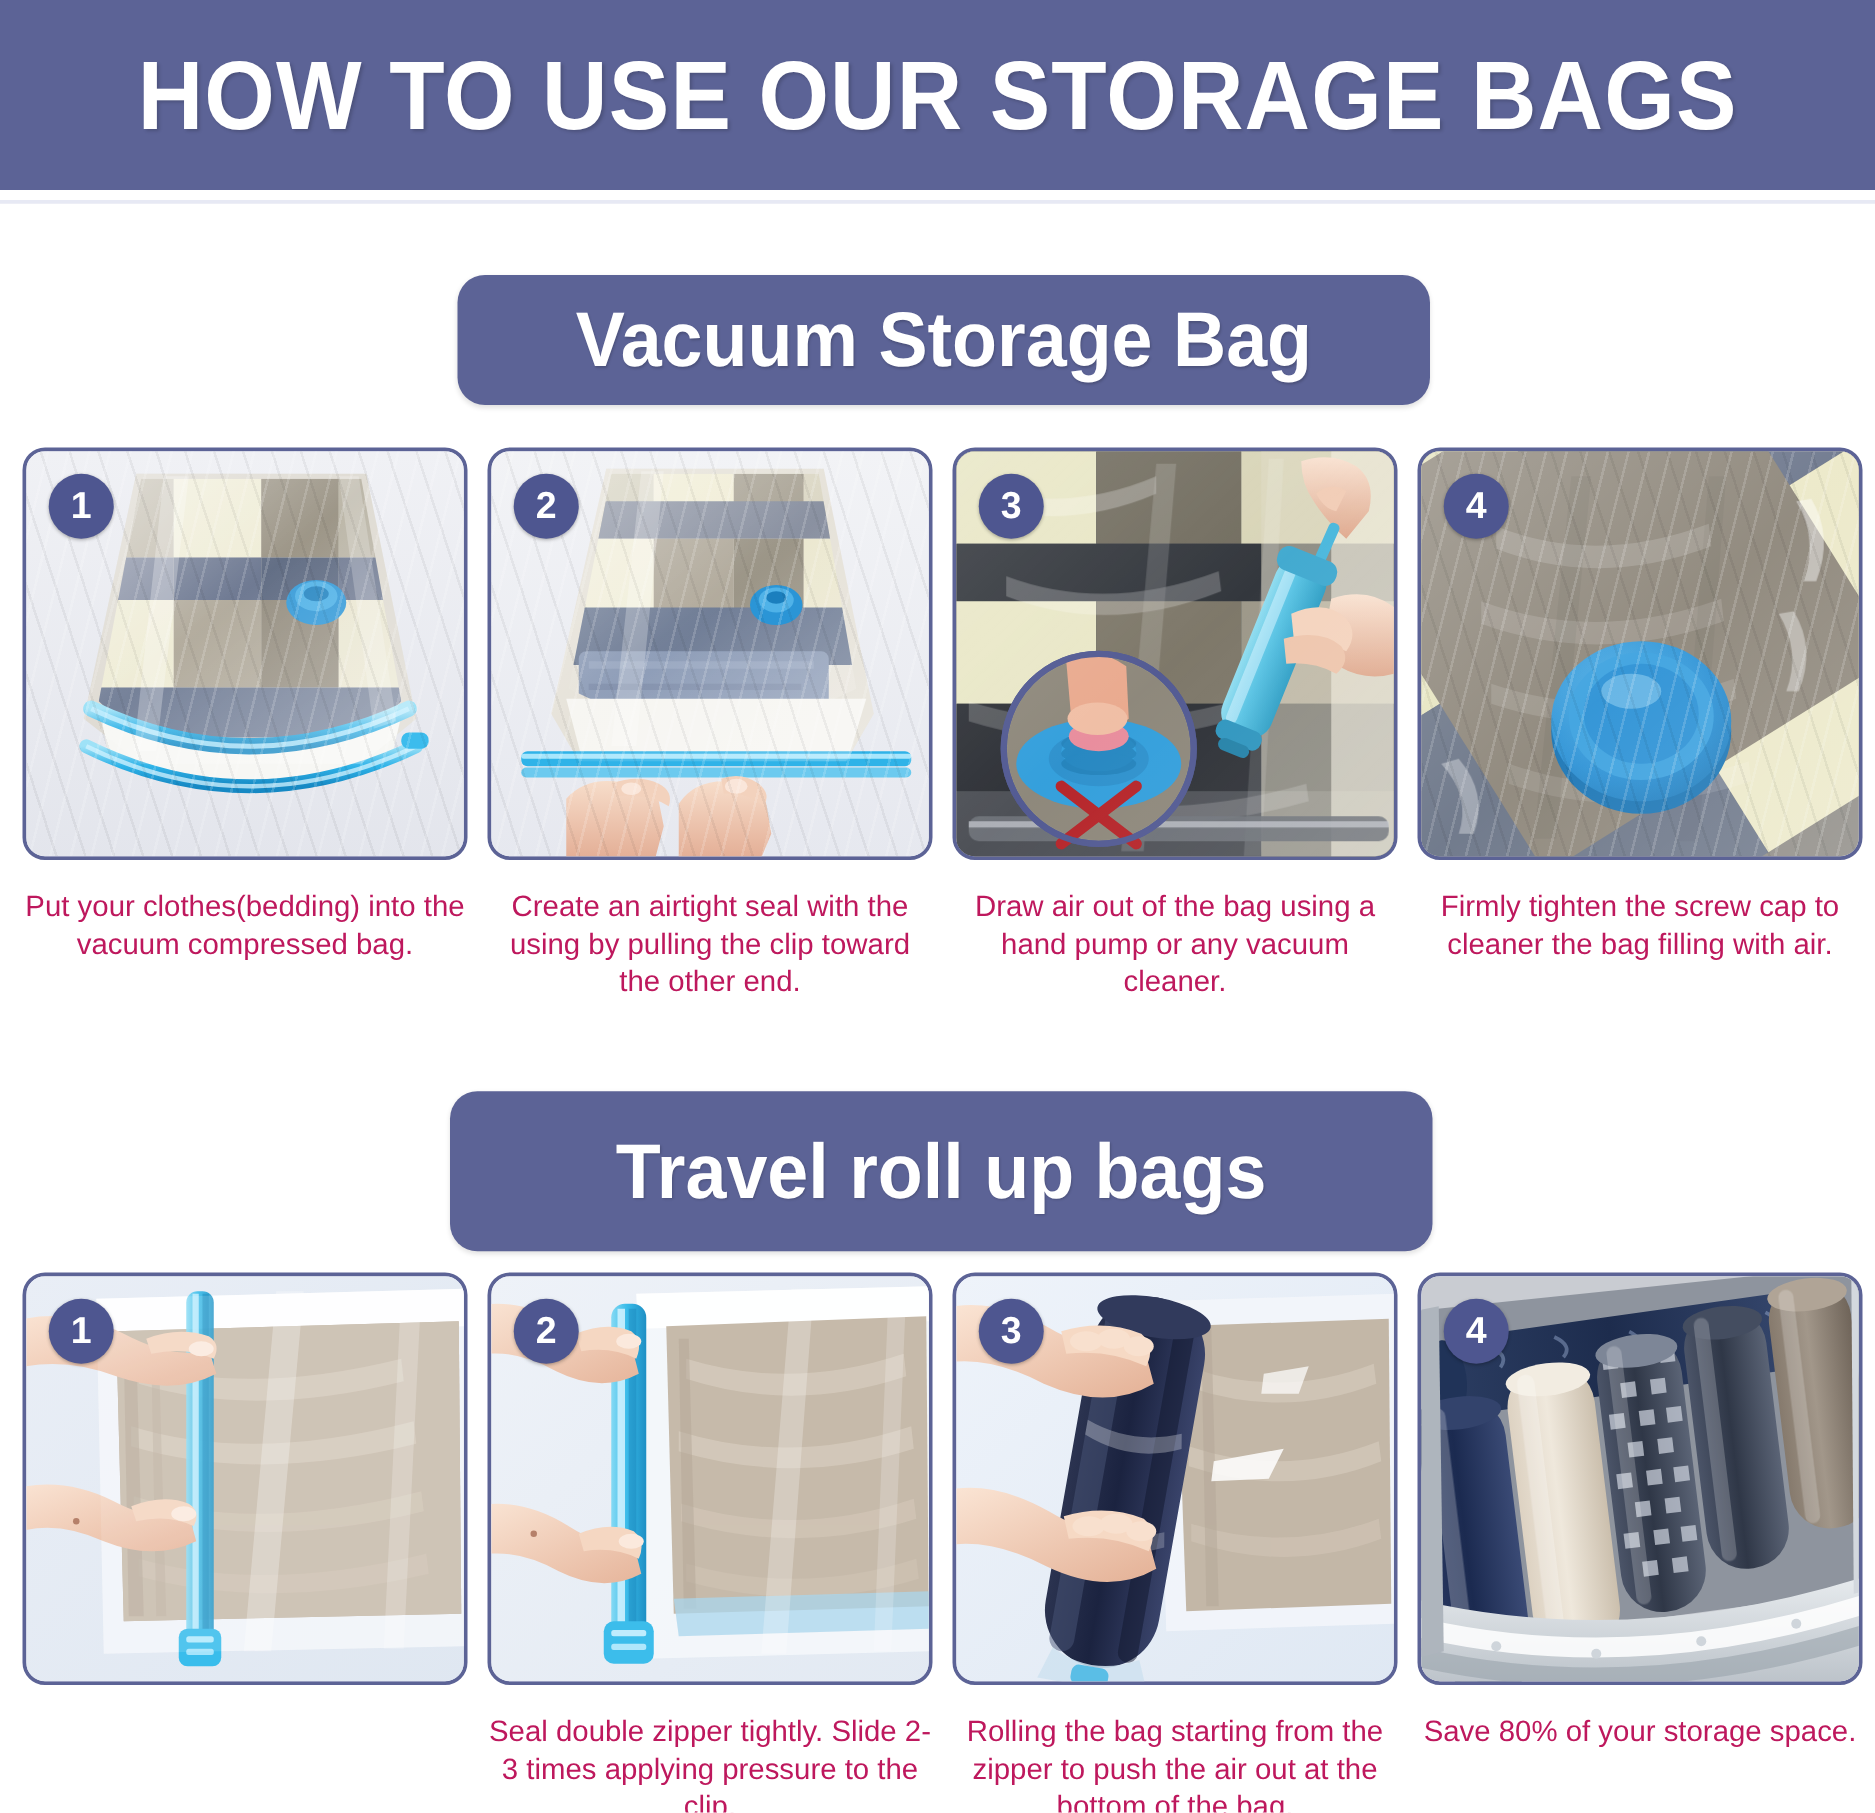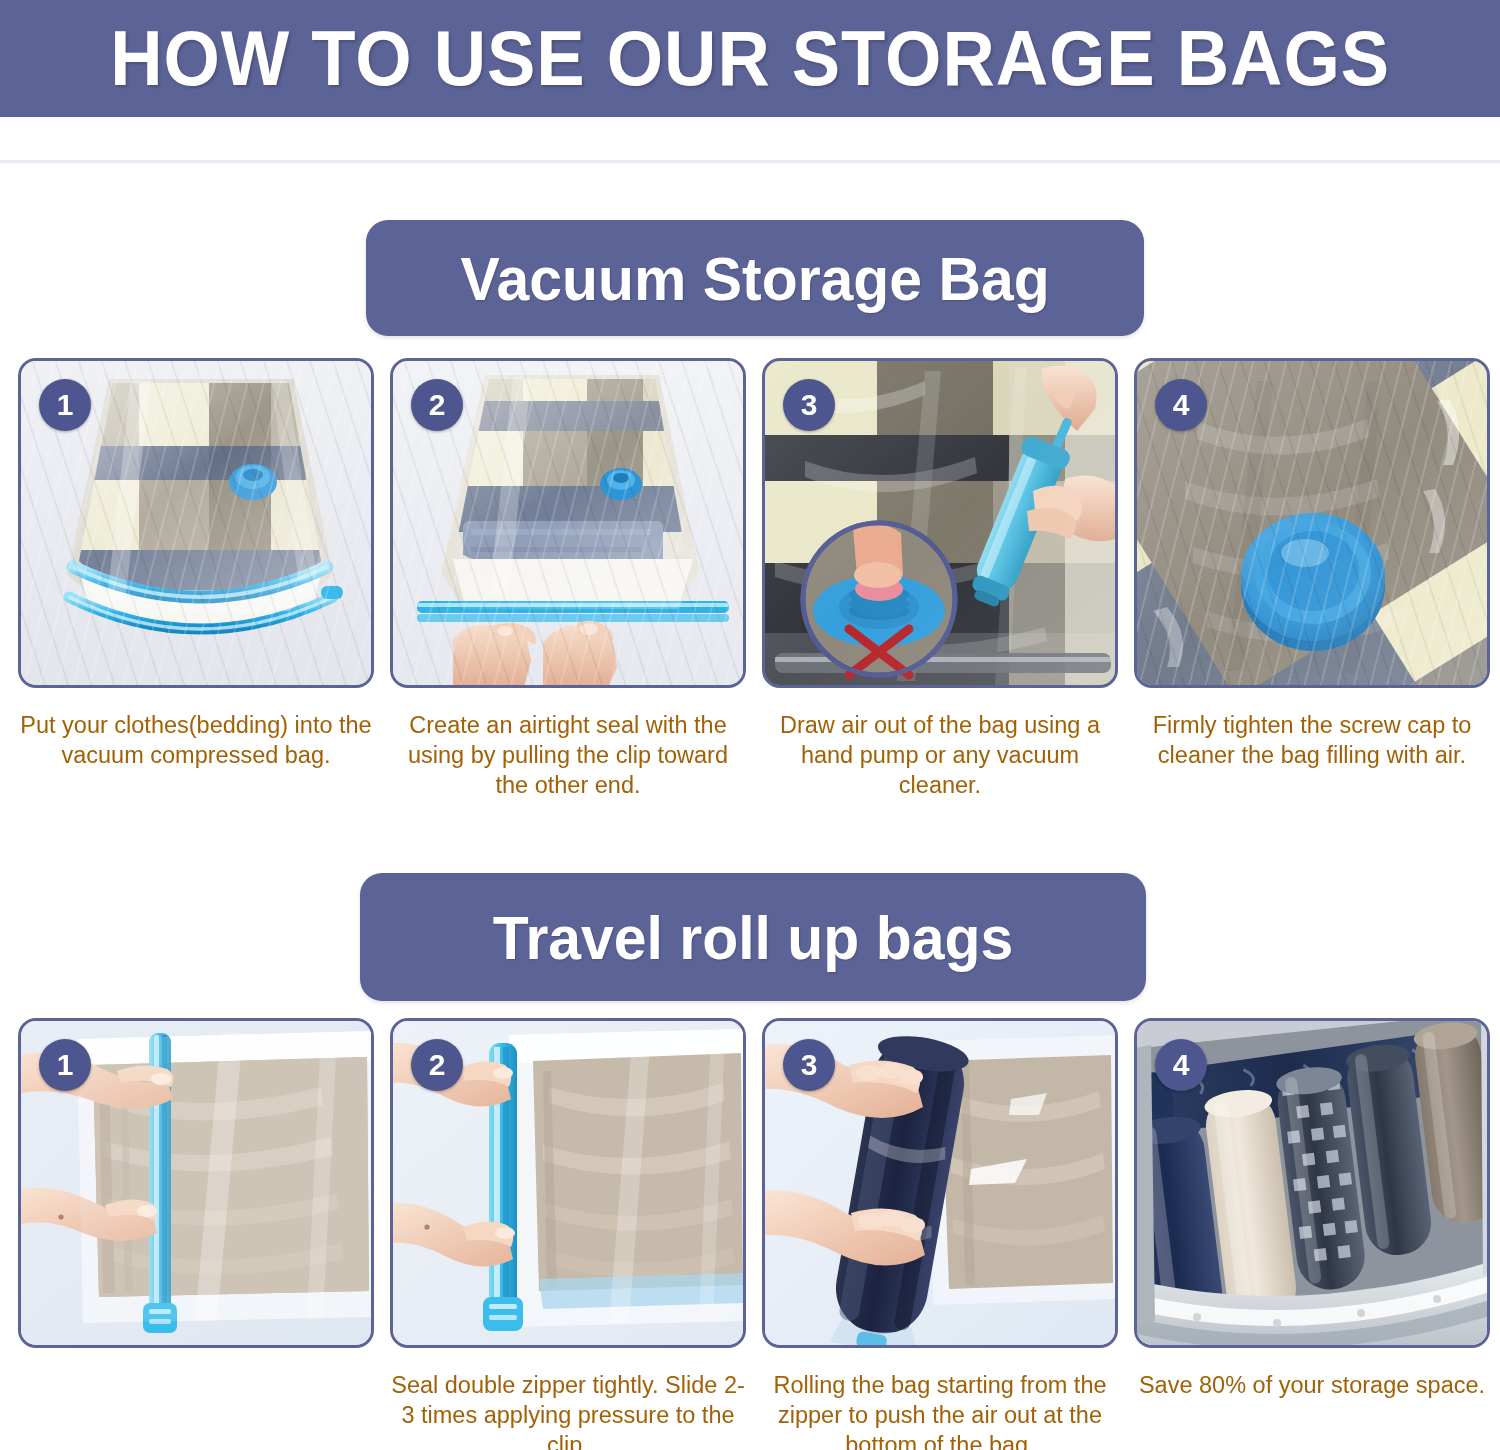--- a/index.html
+++ b/index.html
@@ -6,21 +6,21 @@
   html,body { width:1500px; height:1450px; }
   body {
     background:#ffffff;
     font-family:"Liberation Sans", sans-serif;
     overflow:hidden;
   }
   .page { position:relative; width:1500px; height:1450px; background:#fff; }
 
   
   .header {
-    position:absolute; left:0; top:0; width:1500px; height:117px;
+    position:absolute; left:0; top:0; width:1500px; height:152px;
     background:#5c6396;
     display:flex; align-items:center; justify-content:center;
   }
   .header-title {
     color:#ffffff;
     font-family:"Liberation Sans Narrow","Liberation Sans",sans-serif;
     font-weight:bold;
     font-size:78px;
     letter-spacing:1px;
     transform:scaleX(0.93);
@@ -41,21 +41,21 @@
     box-shadow:0 2px 4px rgba(0,0,0,0.12);
   }
   .section-pill span {
     color:#fff; font-weight:bold;
     font-family:"Liberation Sans Narrow","Liberation Sans",sans-serif;
     font-size:62px;
     transform:scaleX(0.95);
     text-shadow:1px 1px 2px rgba(0,0,0,0.18);
     white-space:nowrap;
   }
-  #pill-vacuum { left:366px; top:220px; width:778px; height:116px; }
+  #pill-vacuum { left:366px; top:220px; width:778px; height:104px; }
   #pill-travel { left:360px; top:873px; width:786px; height:128px; }
 
   
   .card {
     position:absolute;
     width:356px; height:330px;
     border:3px solid #5c6396;
     border-radius:18px;
     overflow:hidden;
     background:#eceef5;
@@ -70,21 +70,21 @@
     z-index:40;
     box-shadow:0 1px 3px rgba(0,0,0,0.3);
     font-family:"Liberation Sans", sans-serif;
   }
 
   
   .caption {
     position:absolute;
     width:356px;
     text-align:center;
-    color:#a16207;
+    color:#be185d;
     font-size:23.5px;
     line-height:30px;
     font-family:"Liberation Sans", sans-serif;
   }
   .wrinkles {
     position:absolute; inset:0; pointer-events:none;
     background:
       repeating-linear-gradient(104deg, rgba(255,255,255,0.16) 0 2px, rgba(255,255,255,0) 2px 16px),
       repeating-linear-gradient(72deg, rgba(0,0,0,0.05) 0 2px, rgba(0,0,0,0) 2px 22px);
   }

